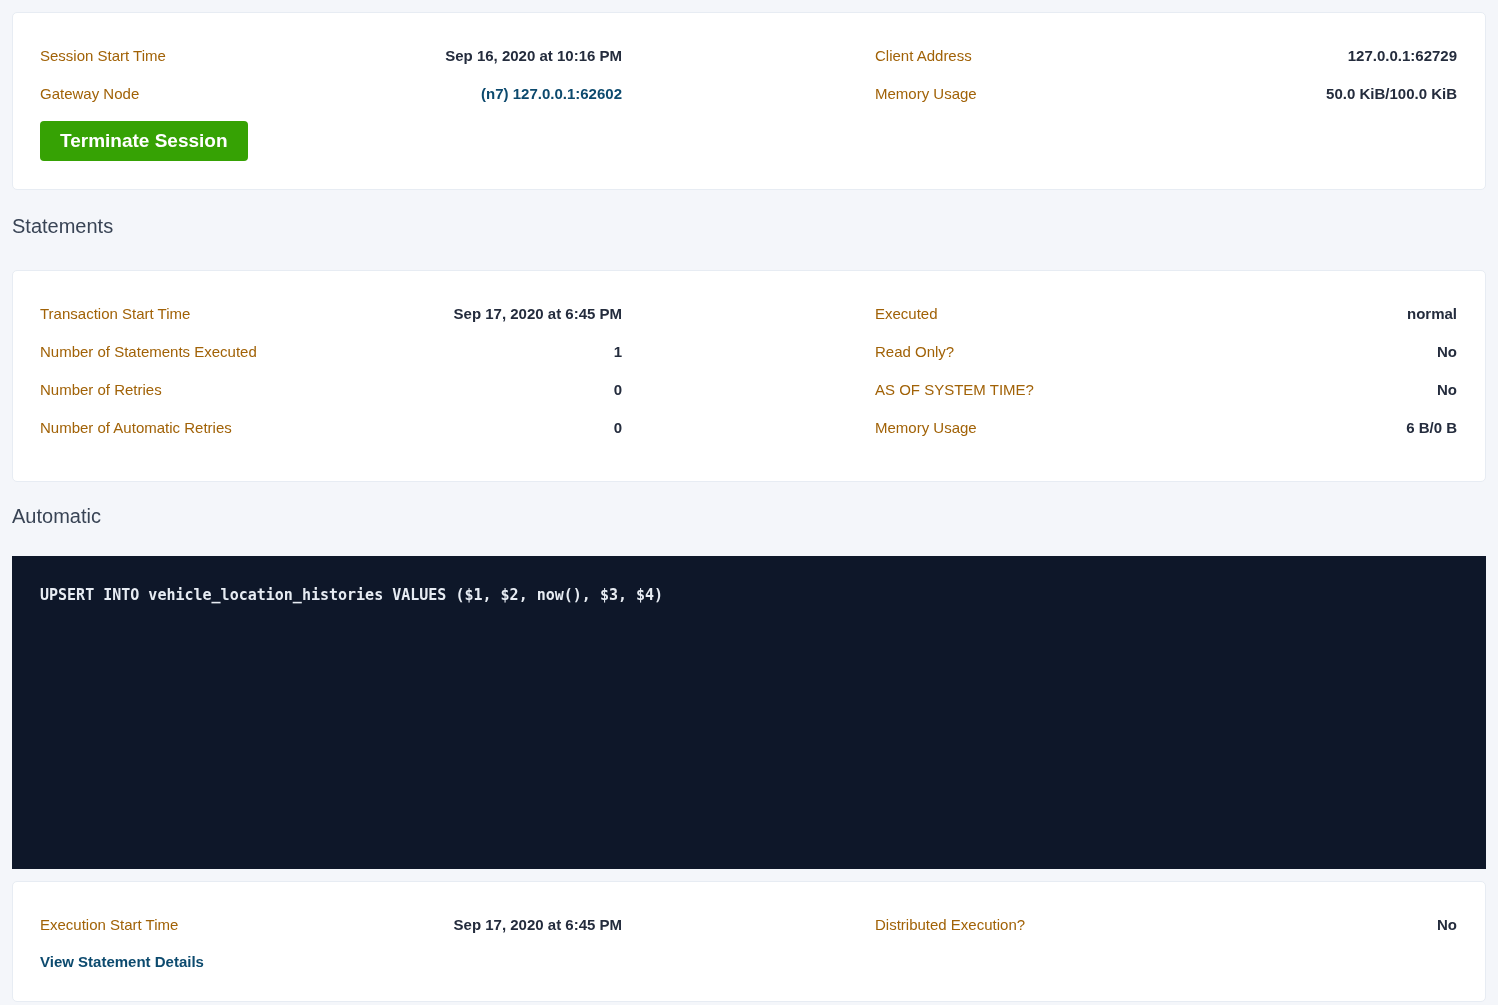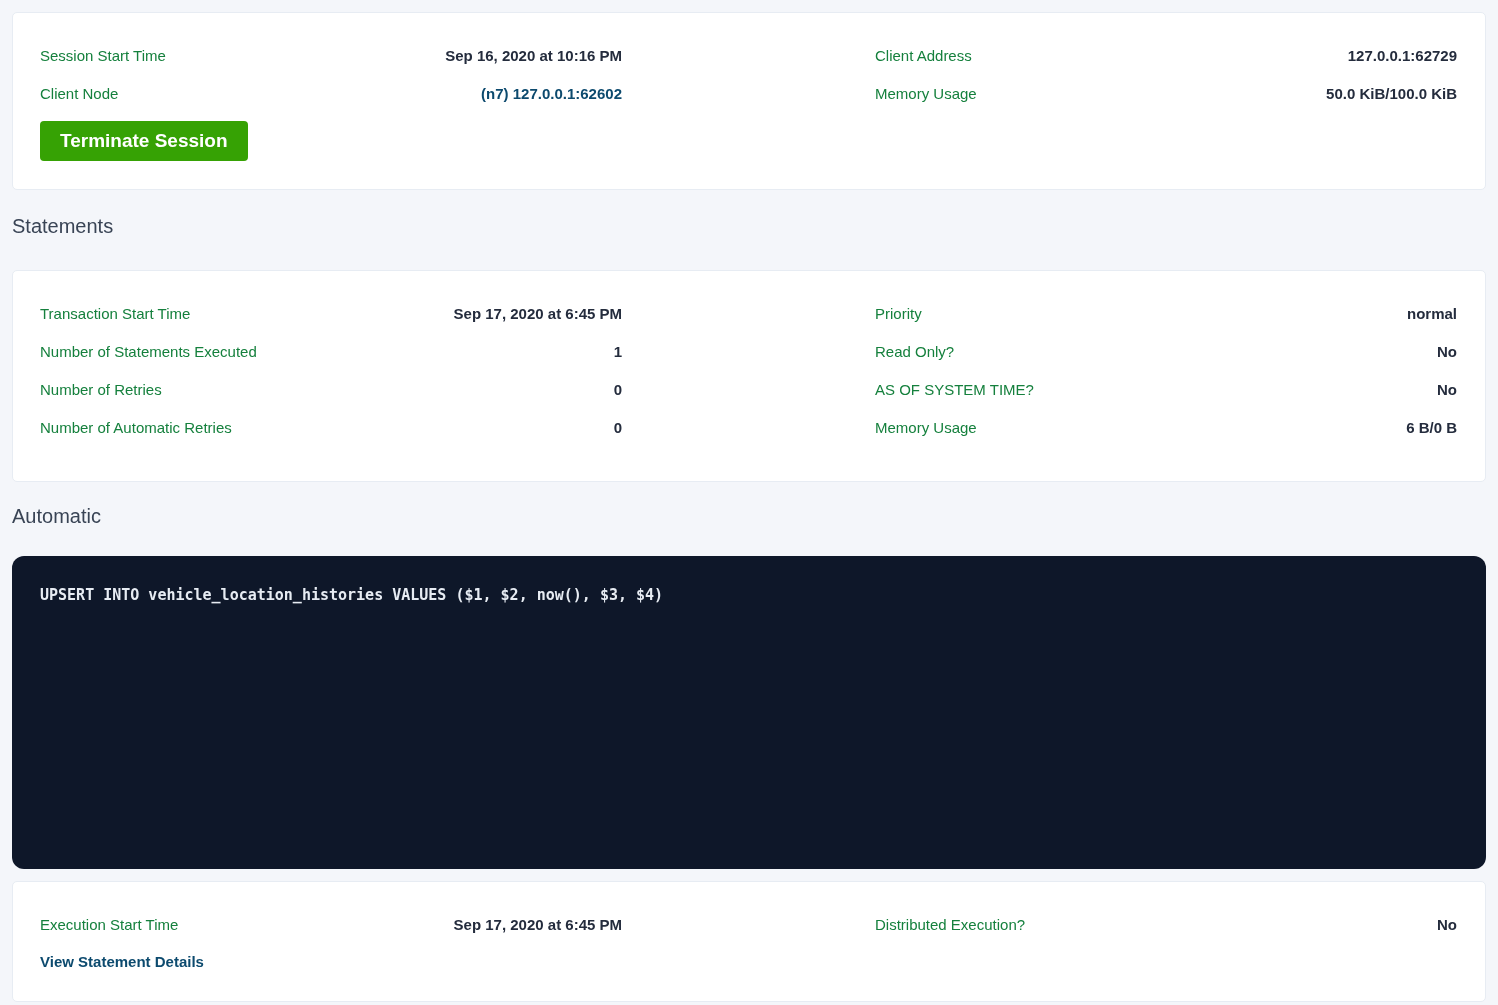--- a/index.html
+++ b/index.html
@@ -25,21 +25,21 @@
     grid-template-columns: 1fr 1fr;
     column-gap: 253px;
   }
   .kv-row {
     display: flex;
     justify-content: space-between;
     align-items: center;
     height: 38px;
     font-size: 15px;
   }
-  .kv-label { color: #15803d; font-weight: 400; }
+  .kv-label { color: #a16207; font-weight: 400; }
   .kv-value { color: #242c3d; font-weight: 700; text-align: right; }
   .kv-value.link, a.text-link {
     color: #0c4a6e;
     font-weight: 700;
     text-decoration: none;
     cursor: pointer;
   }
   .btn {
     display: inline-block;
     margin-top: 9px;
@@ -58,21 +58,21 @@
     font-size: 20px;
     font-weight: 400;
     color: #394455;
     margin: 22px 0 30px 0;
     line-height: 28px;
   }
   .section-title.statement { margin: 20px 0 26px 0; }
   .trx-card { padding-bottom: 35px; }
   .code-box {
     background: #0e1729;
-    border-radius: 12px;
+    border-radius: 0;
     height: 313px;
     padding: 30px 28px;
     overflow: hidden;
   }
   .code-box code {
     font-family: "DejaVu Sans Mono", "Liberation Mono", monospace;
     font-weight: 700;
     font-size: 15px;
     color: #e7ecf3;
     white-space: pre;
@@ -89,21 +89,21 @@
 <div class="page">
 
   <section class="card">
     <div class="card-grid">
       <div>
         <div class="kv-row">
           <span class="kv-label">Session Start Time</span>
           <span class="kv-value">Sep 16, 2020 at 10:16 PM</span>
         </div>
         <div class="kv-row">
-          <span class="kv-label">Client Node</span>
+          <span class="kv-label">Gateway Node</span>
           <a class="kv-value link" href="#">(n7) 127.0.0.1:62602</a>
         </div>
         <button class="btn">Terminate Session</button>
       </div>
       <div>
         <div class="kv-row">
           <span class="kv-label">Client Address</span>
           <span class="kv-value">127.0.0.1:62729</span>
         </div>
         <div class="kv-row">
@@ -131,21 +131,21 @@
           <span class="kv-label">Number of Retries</span>
           <span class="kv-value">0</span>
         </div>
         <div class="kv-row">
           <span class="kv-label">Number of Automatic Retries</span>
           <span class="kv-value">0</span>
         </div>
       </div>
       <div>
         <div class="kv-row">
-          <span class="kv-label">Priority</span>
+          <span class="kv-label">Executed</span>
           <span class="kv-value">normal</span>
         </div>
         <div class="kv-row">
           <span class="kv-label">Read Only?</span>
           <span class="kv-value">No</span>
         </div>
         <div class="kv-row">
           <span class="kv-label">AS OF SYSTEM TIME?</span>
           <span class="kv-value">No</span>
         </div>

